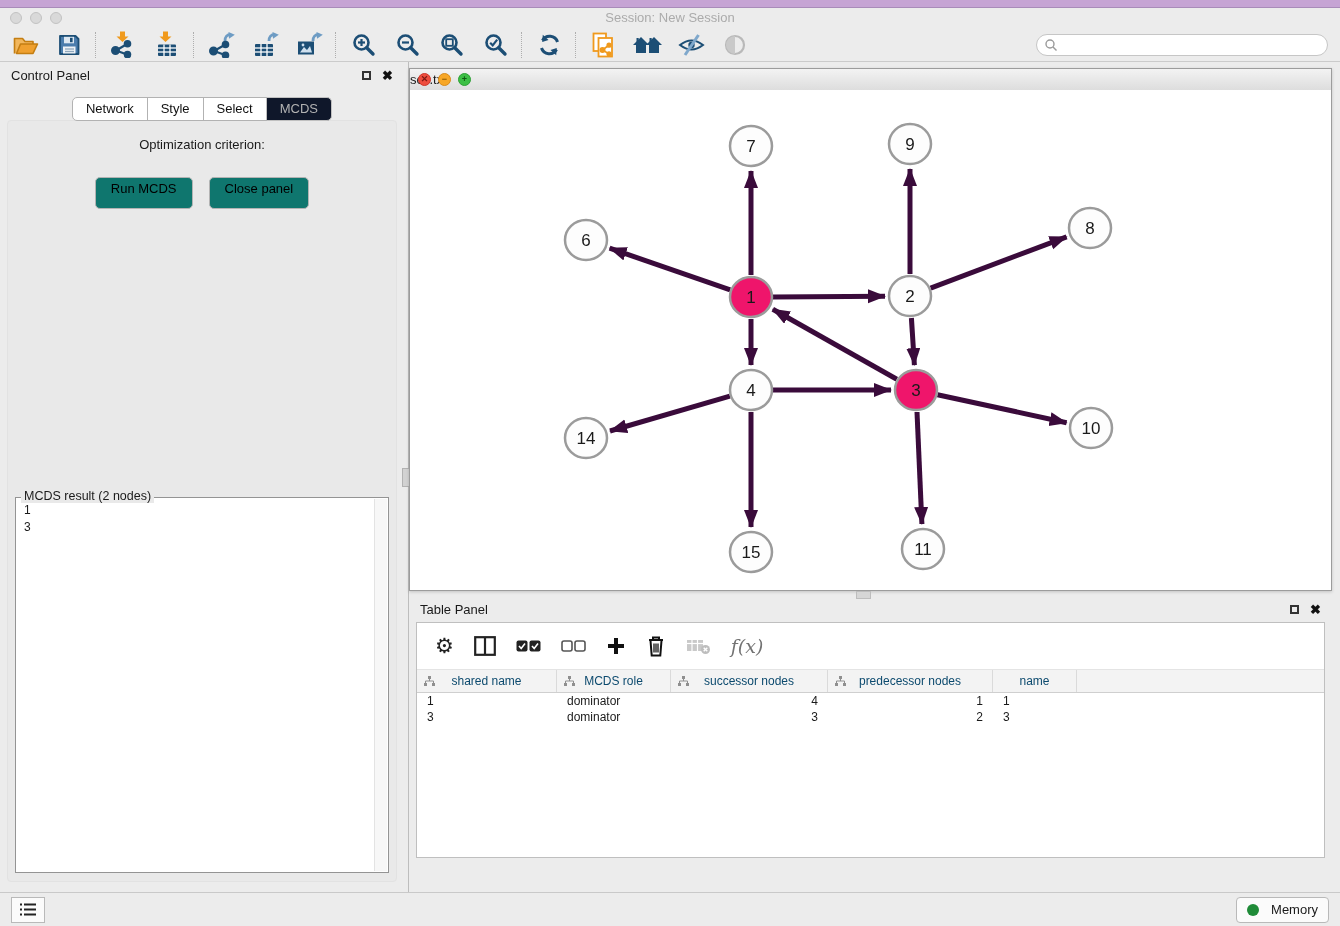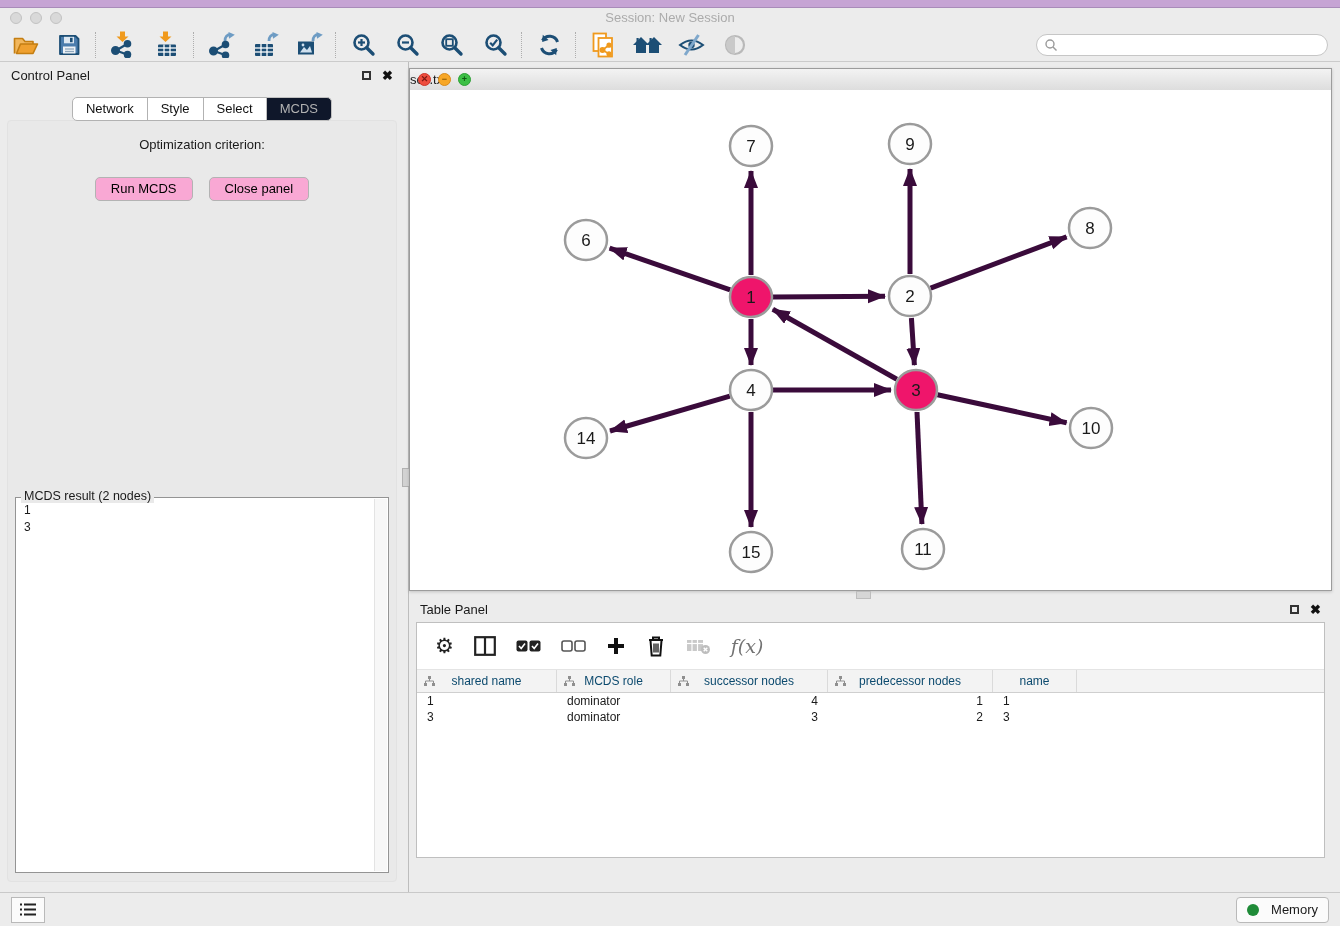--- a/index.html
+++ b/index.html
@@ -37,21 +37,21 @@
   .seg-tab.active{background:#0f172a;color:#b2b2b2;border-color:#c0c0c0;}
   .cp-body{position:absolute;left:7px;right:7px;top:58px;bottom:10px;background:#e9e9e9;border:1px solid #e2e2e2;
            border-radius:4px;display:flex;flex-direction:column;align-items:center;padding:16px 0 8px;box-sizing:border-box;}
   .opt-label{font-size:13px;margin-bottom:11px;}
   .mac-select{position:relative;width:308px;height:23px;background:#fff;border:1px solid #b3b3b3;border-radius:5px;
               display:flex;align-items:center;padding-left:9px;font-size:13px;box-sizing:border-box;}
   .stepper{position:absolute;right:7px;top:4px;display:flex;flex-direction:column;gap:3px;}
   .arr-up{width:0;height:0;border-left:4px solid transparent;border-right:4px solid transparent;border-bottom:5px solid #555;}
   .arr-dn{width:0;height:0;border-left:4px solid transparent;border-right:4px solid transparent;border-top:5px solid #555;}
   .btn-row{display:flex;gap:16px;margin-top:14px;}
-  .mac-btn{background:#f9a8d4;border:1px solid #b3b3b3;border-radius:5px;padding:3px 15px 4px;font-size:13px;font-family:"Liberation Sans",sans-serif;}
+  .mac-btn{background:#0f766e;border:1px solid #b3b3b3;border-radius:5px;padding:3px 15px 12px;font-size:13px;font-family:"Liberation Sans",sans-serif;}
   .result-box{margin-top:auto;width:374px;height:376px;position:relative;background:#fff;border:1px solid #949494;box-sizing:border-box;}
   .result-legend{position:absolute;top:-9px;left:5px;background:#e9e9e9;padding:0 3px;font-size:12.5px;}
   .result-text{position:absolute;left:0;top:0;right:13px;bottom:0;padding:4px 8px;font-size:12px;line-height:17px;
                white-space:pre;overflow:hidden;margin:0;font-family:"Liberation Sans",sans-serif;}
   .result-scroll{position:absolute;top:1px;right:1px;bottom:1px;width:12px;background:#f7f7f7;border-left:1px solid #e3e3e3;}
 
   
   .v-split{position:absolute;left:404px;top:62px;width:5px;height:830px;background:#ececec;}
   .v-split .line{position:absolute;right:0;top:0;bottom:0;width:1px;background:#bdbdbd;}
   .v-handle{position:absolute;left:-2px;top:406px;width:8px;height:17px;background:#d2d2d2;border:1px solid #b2b2b2;}

